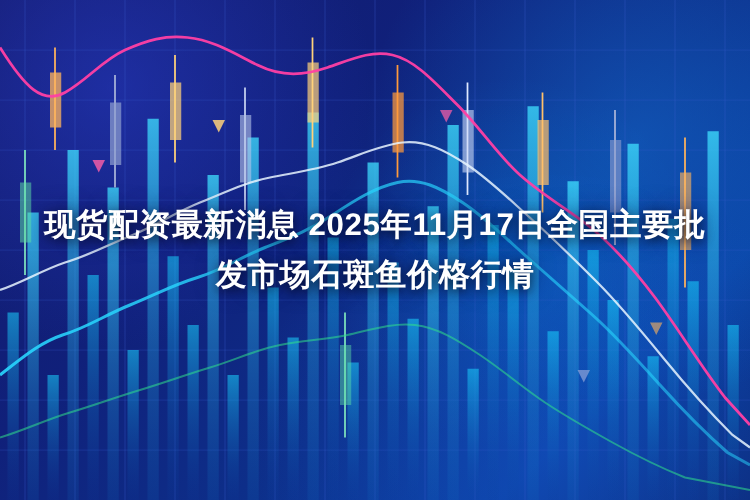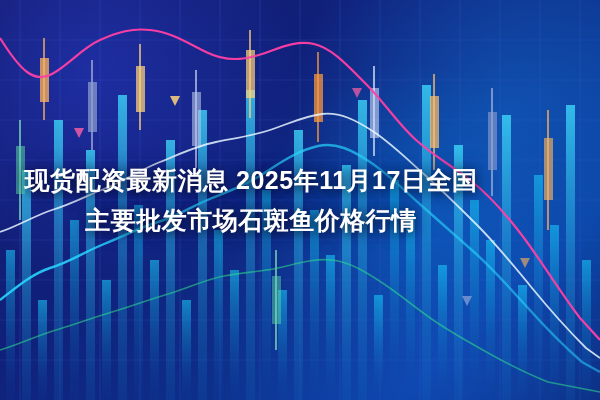--- a/index.html
+++ b/index.html
@@ -44,21 +44,21 @@
   svg.layer {
     position: absolute;
     left: 0; top: 0;
     width: 600px;
     height: 400px;
   }
   .title-wrap {
     position: absolute;
     left: 0;
     top: 0;
-    width: 502px;
+    width: 600px;
     height: 400px;
     display: flex;
     align-items: center;
     justify-content: center;
     padding: 0 24px;
     box-sizing: border-box;
   }
   .title {
     color: #ffffff;
     font-size: 25px;

